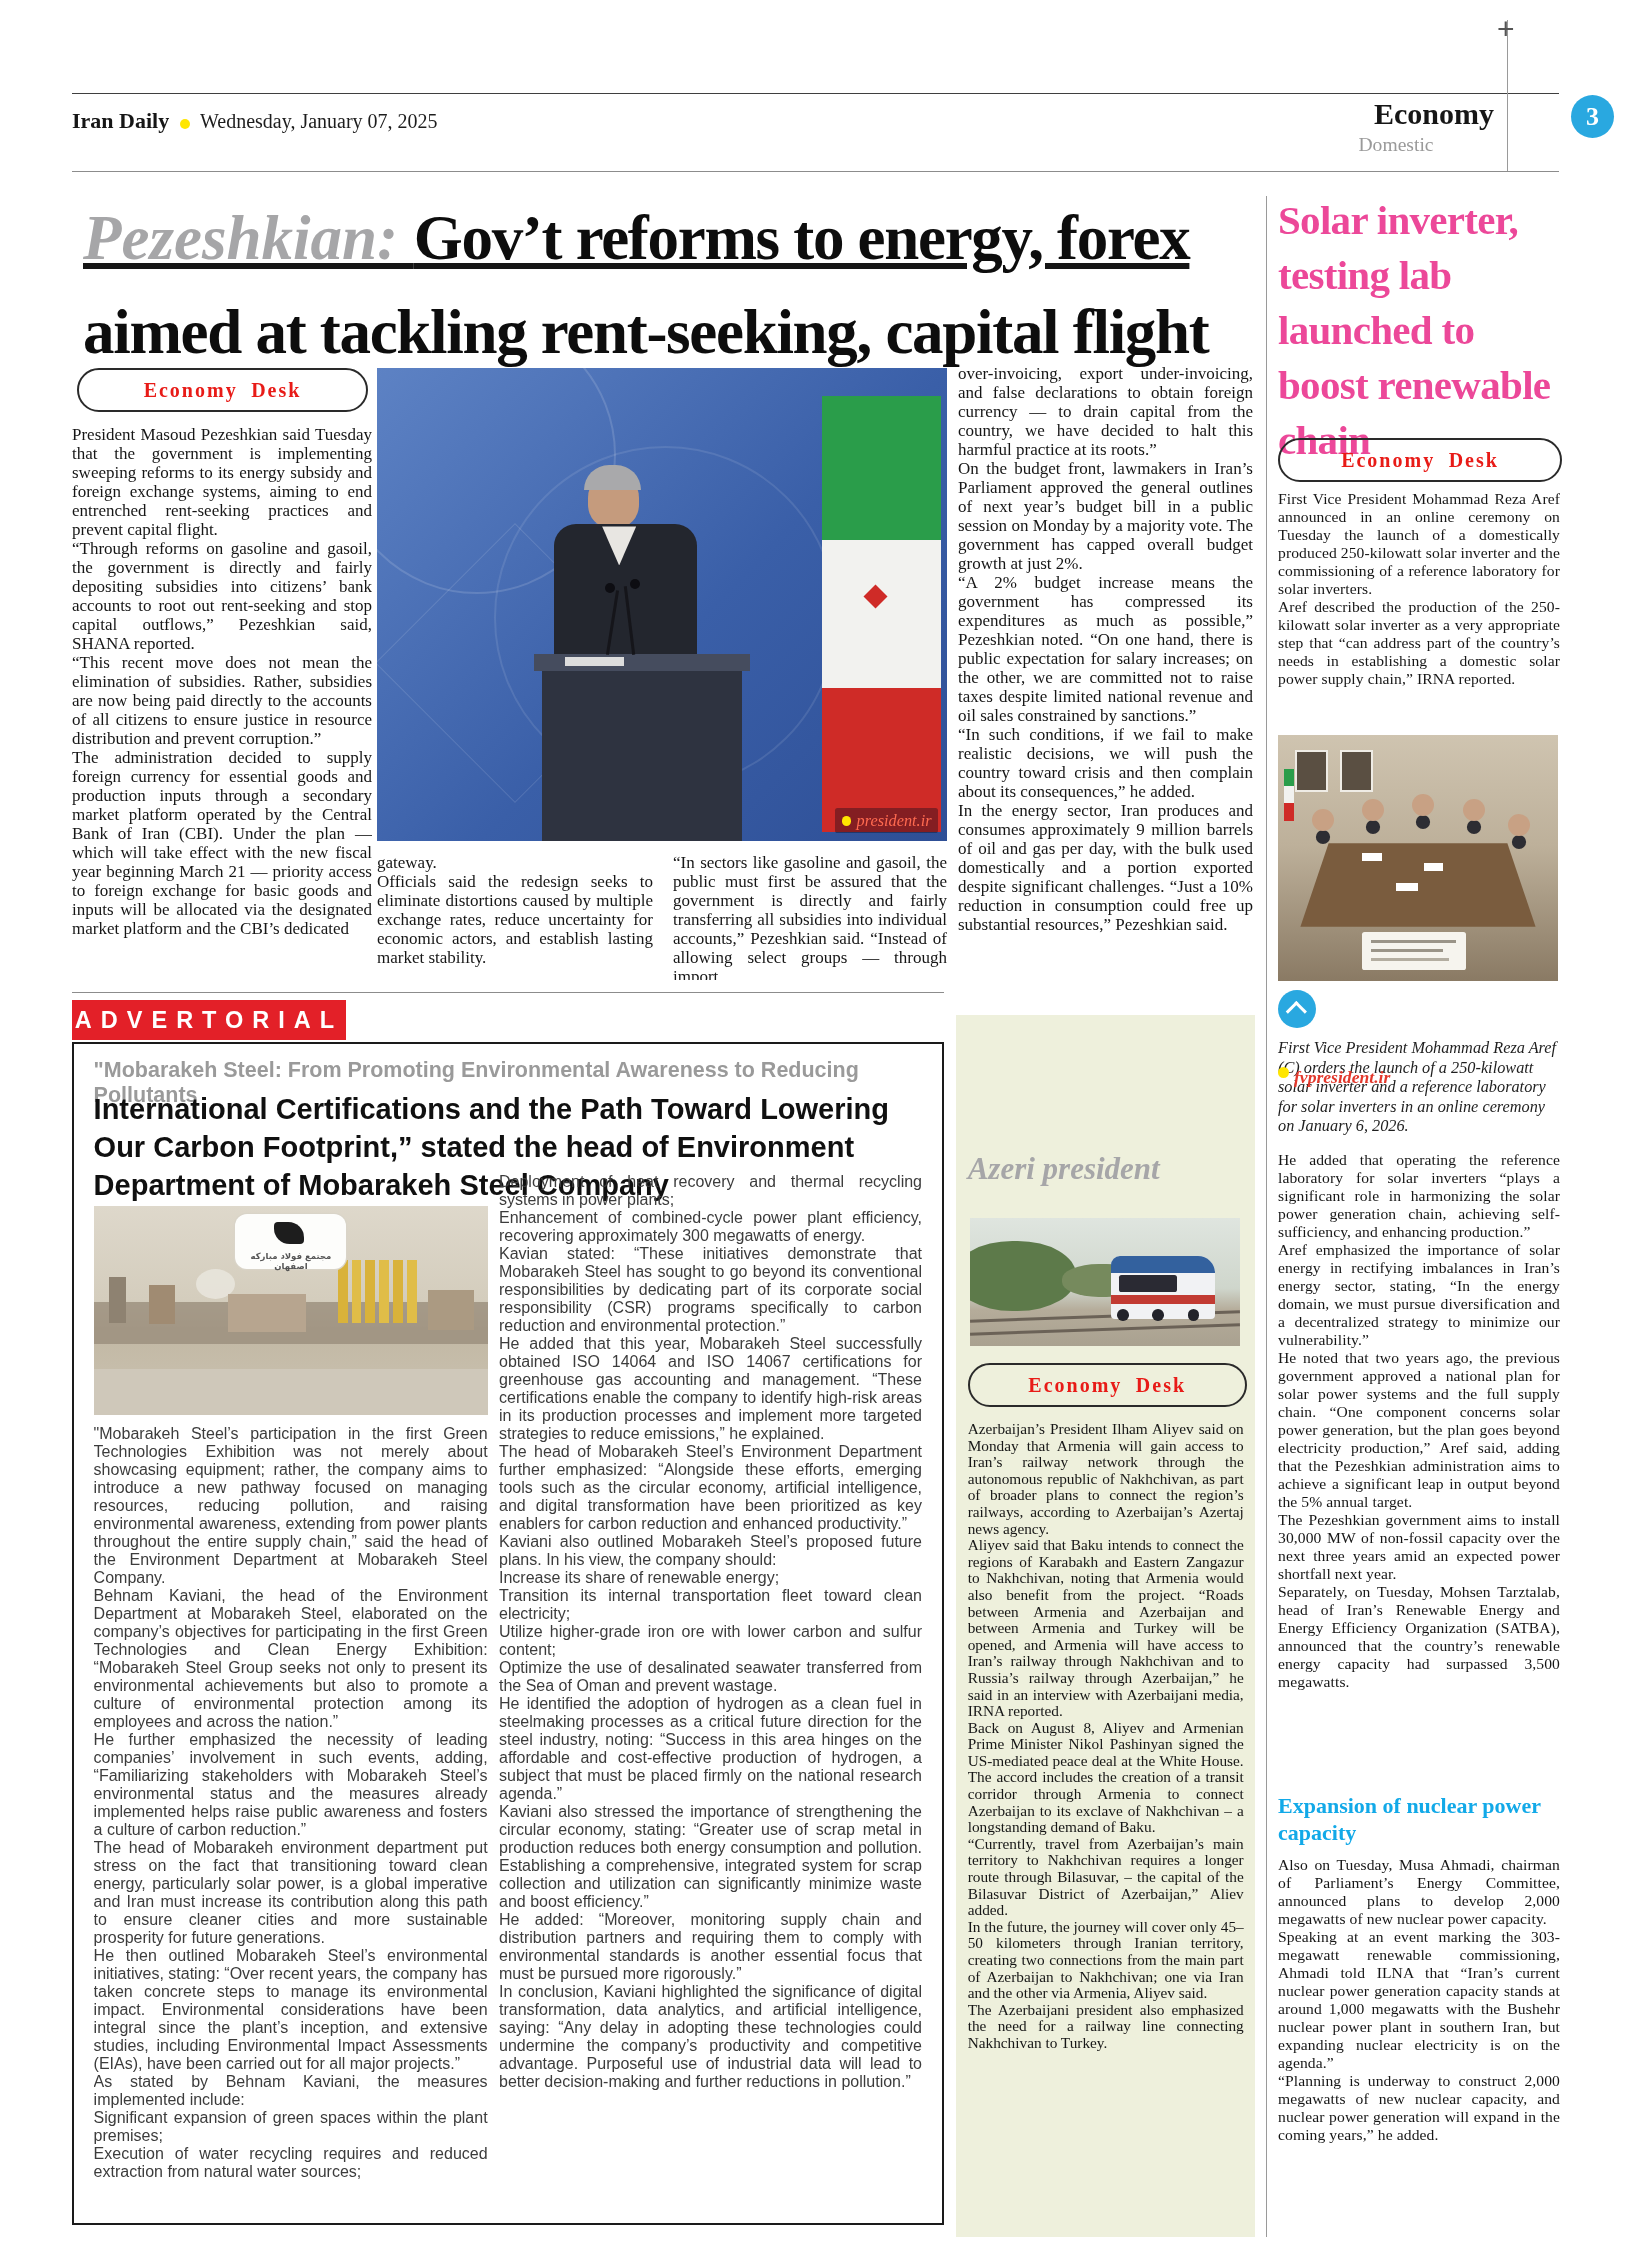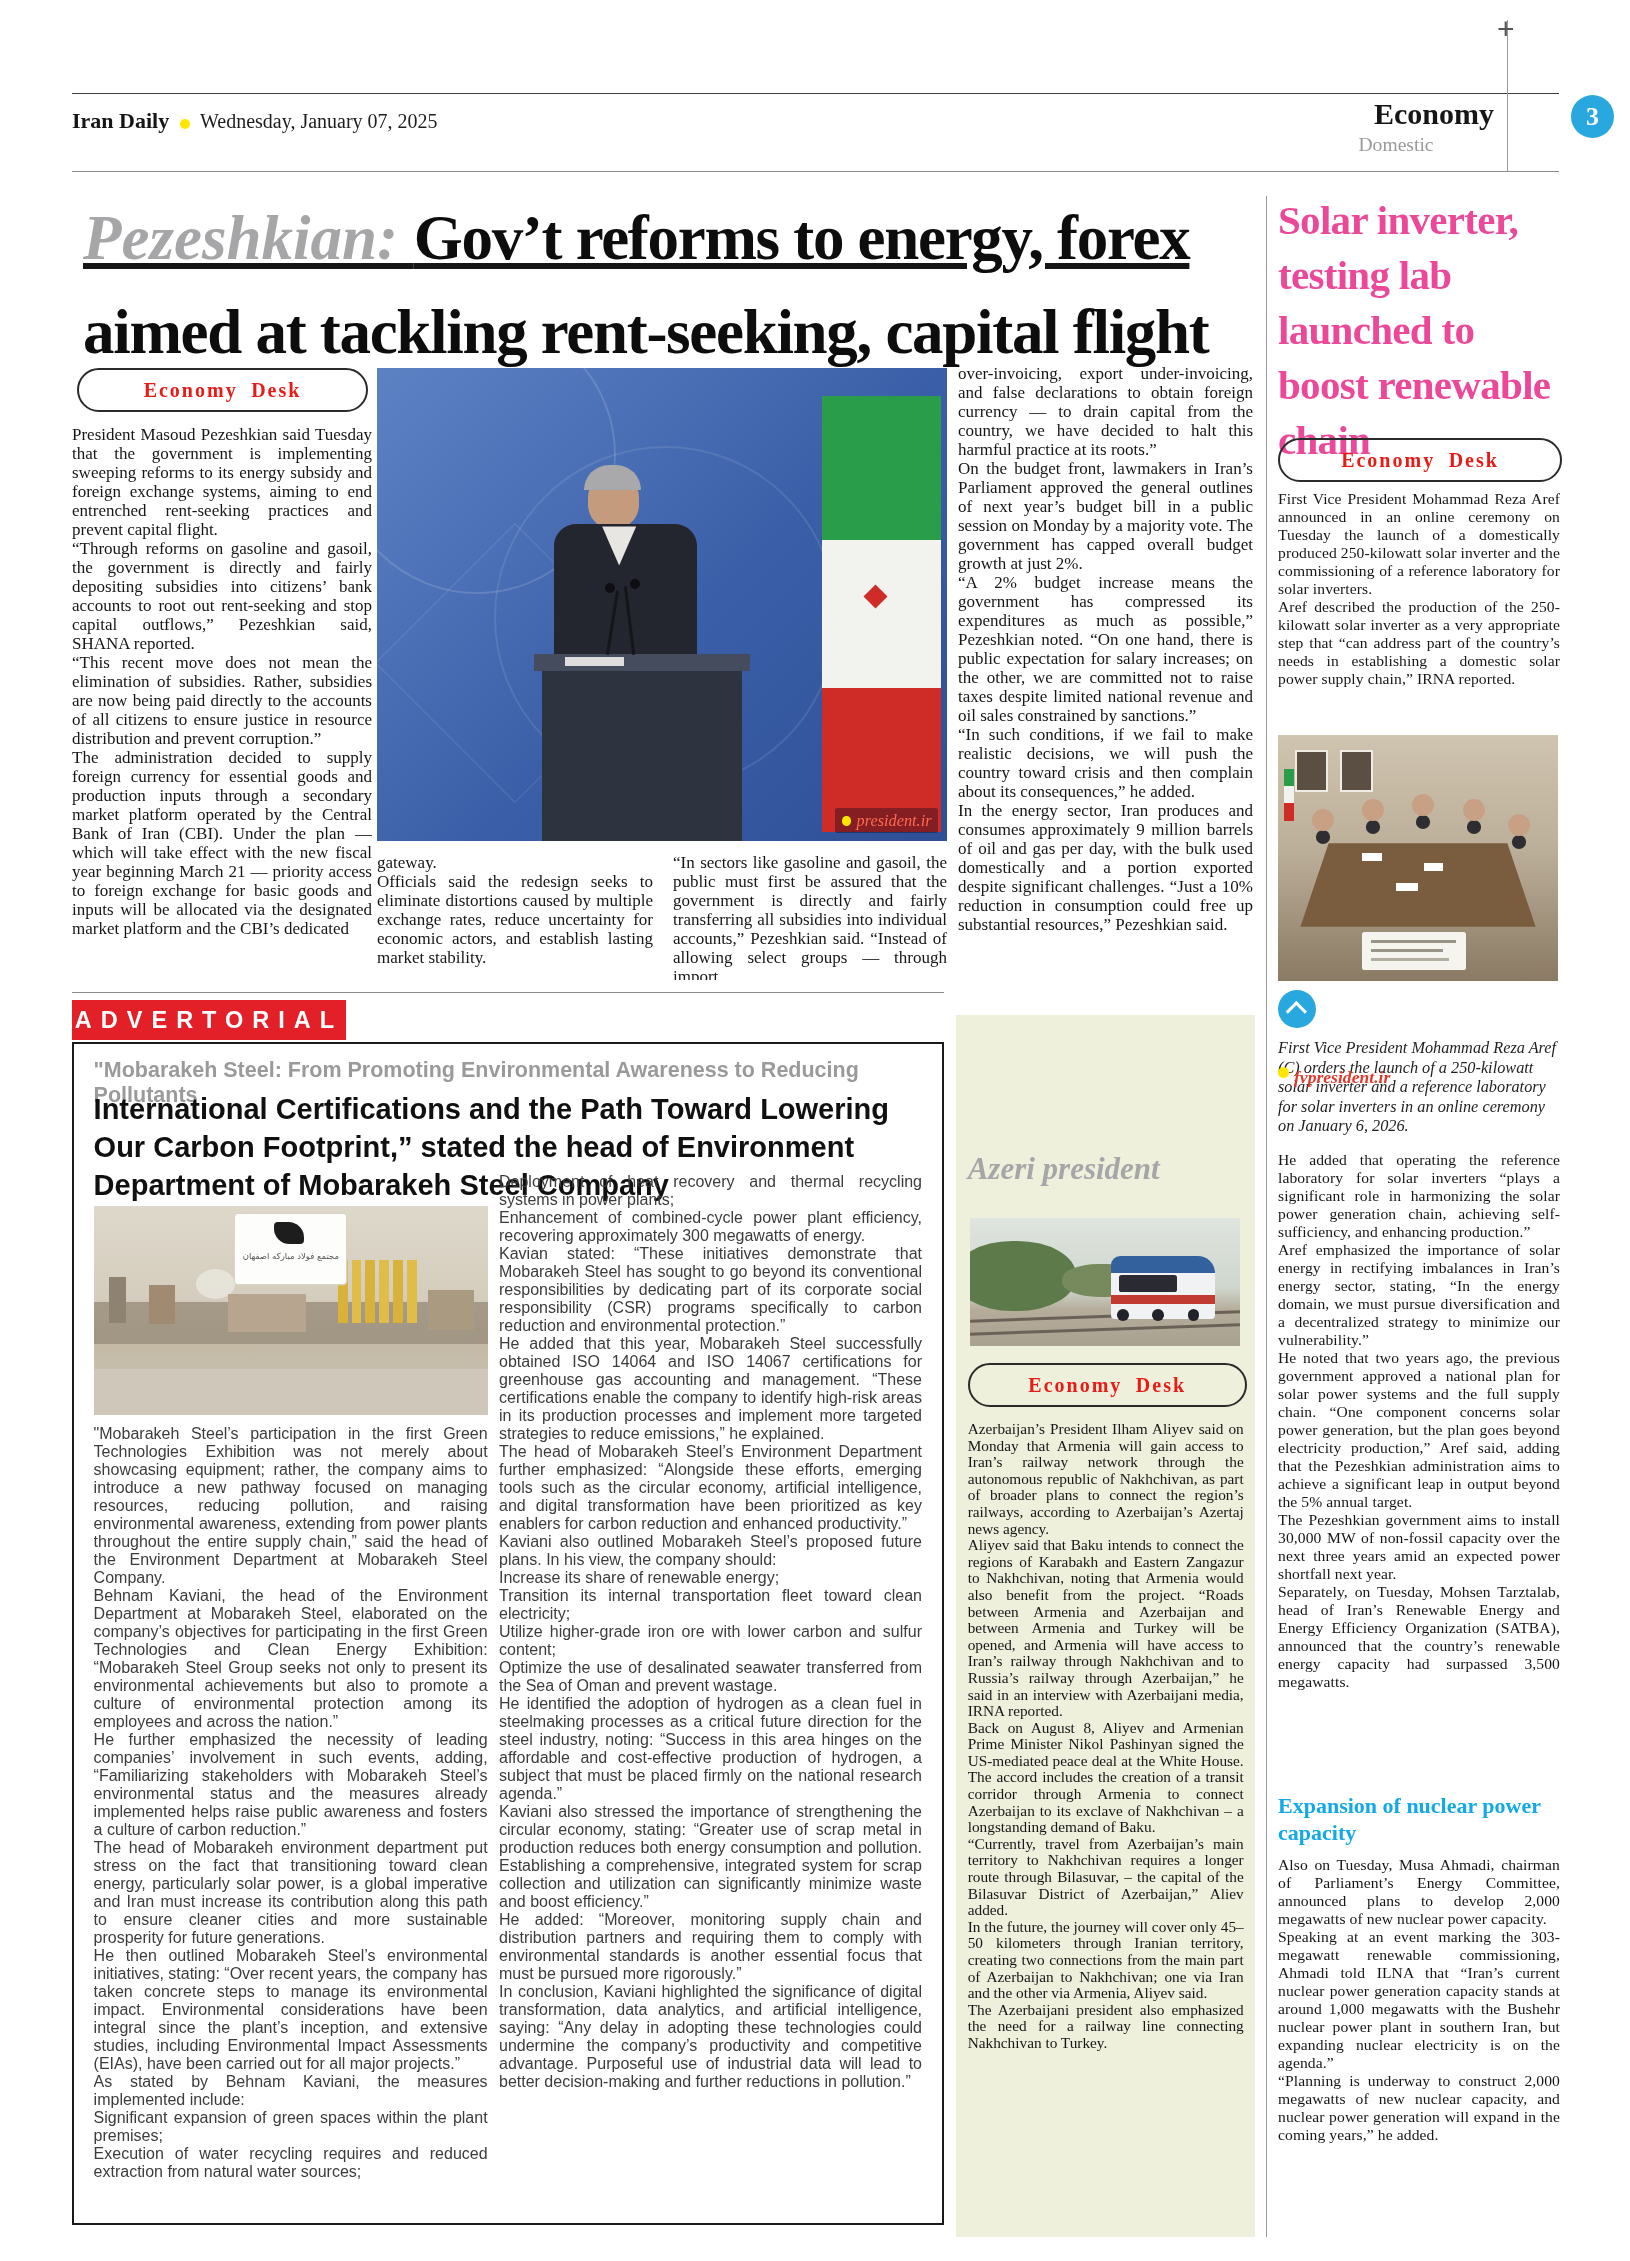--- a/index.html
+++ b/index.html
@@ -149,21 +149,21 @@
       <div class="shape" style="left:26%;top:30%;width:39px;height:30px;background:#e8e4dc;border-radius:50%;opacity:.9;"></div>
       <div class="shape" style="left:34%;top:42%;width:78px;height:38px;background:#b7a58f;"></div>
       <div class="shape" style="left:62%;top:26%;width:9.8px;height:63px;background:#d9b23a;"></div>
       <div class="shape" style="left:65.5%;top:26%;width:9.8px;height:63px;background:#e0bd48;"></div>
       <div class="shape" style="left:69%;top:26%;width:9.8px;height:63px;background:#d9b23a;"></div>
       <div class="shape" style="left:72.5%;top:26%;width:9.8px;height:63px;background:#e0bd48;"></div>
       <div class="shape" style="left:76%;top:26%;width:9.8px;height:63px;background:#d9b23a;"></div>
       <div class="shape" style="left:79.5%;top:26%;width:9.8px;height:63px;background:#e0bd48;"></div>
       <div class="shape" style="left:85%;top:40%;width:46px;height:40px;background:#ab9a82;"></div>
       <div class="shape" style="left:0;top:78%;width:100%;height:22%;background:#cfc8ba;"></div>
-      <div class="shape" style="left:36%;top:4%;width:111px;height:70px;background:#fdfdfb;border-radius:3px;box-shadow:0 0 0 1.3px #d9d4c8;">
+      <div class="shape" style="left:36%;top:4%;width:111px;height:55px;background:#fdfdfb;border-radius:12px;box-shadow:0 0 0 1.3px #d9d4c8;font-weight:bold;">
         <div class="shape" style="left:39px;top:7.8px;width:30px;height:22px;background:#1d1d1d;border-radius:3.9px 15.6px 3.9px 15.6px;"></div>
         <div class="abs" style="left:0;top:37px;width:111px;text-align:center;font-size:8.5px;color:#555;font-family:'DejaVu Sans',sans-serif;">مجتمع فولاد مبارکه اصفهان</div>
       </div>
     </div>
 
     <div class="body-col adv-body overflow-hide abs" style="left:19.6px;top:381px;width:394px;height:776px;">
       <p>"Mobarakeh Steel’s participation in the first Green Technologies Exhibition was not merely about showcasing equipment; rather, the company aims to introduce a new pathway focused on managing resources, reducing pollution, and raising environmental awareness, extending from power plants throughout the entire supply chain,” said the head of the Environment Department at Mobarakeh Steel Company.</p>
       <p>Behnam Kaviani, the head of the Environment Department at Mobarakeh Steel, elaborated on the company’s objectives for participating in the first Green Technologies and Clean Energy Exhibition: “Mobarakeh Steel Group seeks not only to present its environmental achievements but also to promote a culture of environmental protection among its employees and across the nation.”</p>
       <p>He further emphasized the necessity of leading companies’ involvement in such events, adding, “Familiarizing stakeholders with Mobarakeh Steel’s environmental status and the measures already implemented helps raise public awareness and fosters a culture of carbon reduction.”</p>
       <p>The head of Mobarakeh environment department put stress on the fact that transitioning toward clean energy, particularly solar power, is a global imperative and Iran must increase its contribution along this path to ensure cleaner cities and more sustainable prosperity for future generations.</p>

